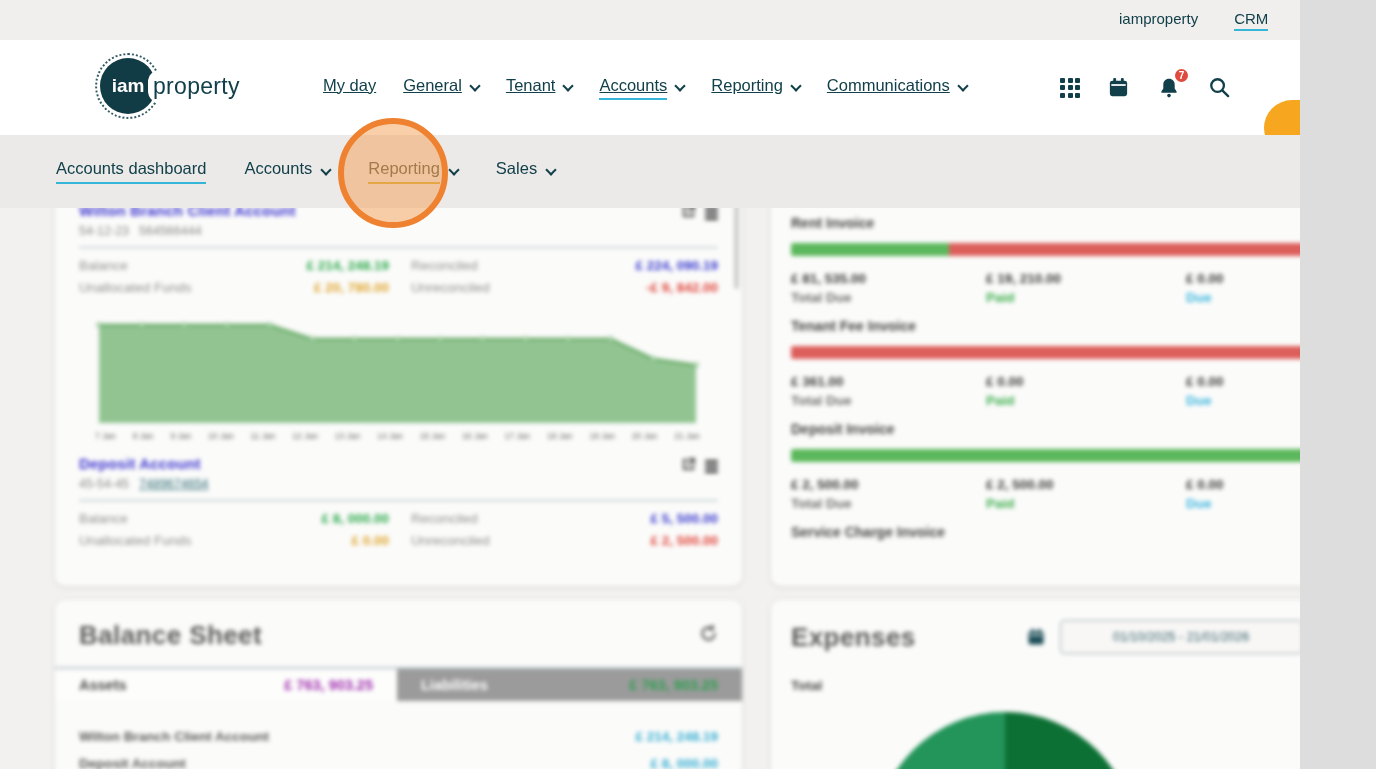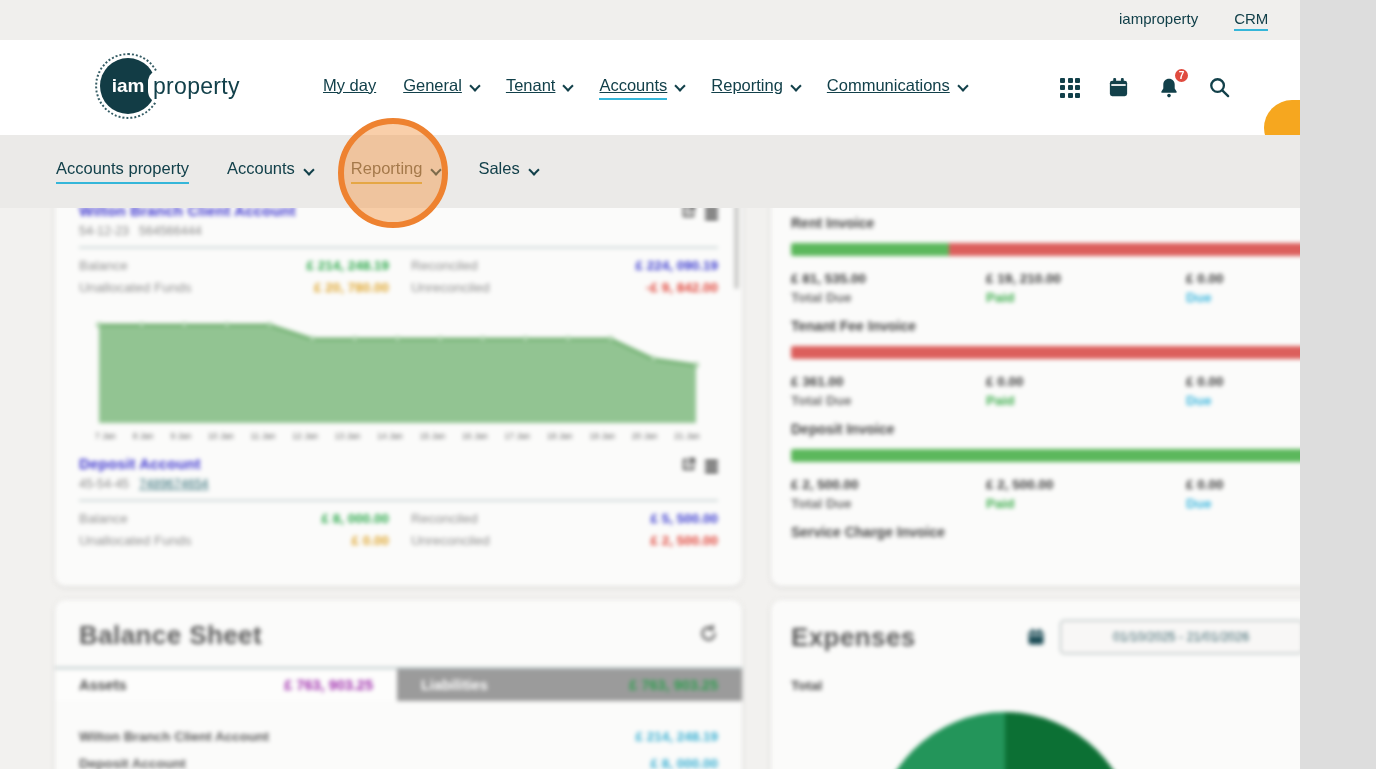--- a/index.html
+++ b/index.html
@@ -176,21 +176,21 @@
       <svg width="22" height="22" viewBox="0 0 24 24">
           <circle cx="12" cy="7.5" r="4" fill="#12404a"></circle>
           <path d="M4.5 20c.7-4.2 3.7-6.3 7.5-6.3s6.8 2.1 7.5 6.3z" fill="#12404a"></path>
         </svg>
       <span>My account</span>
     </button>
   </div>
 
   <div class="subnav">
     <div class="sub-item active">
-        <span>Accounts property</span>
+        <span>Accounts dashboard</span>
       </div>
     <div class="sub-item">
         <span>Accounts</span>
         <i class="chev"></i>
       </div>
     <div class="sub-item highlight">
         <span>Reporting</span>
         <i class="chev"></i>
       </div>
     <div class="sub-item">

